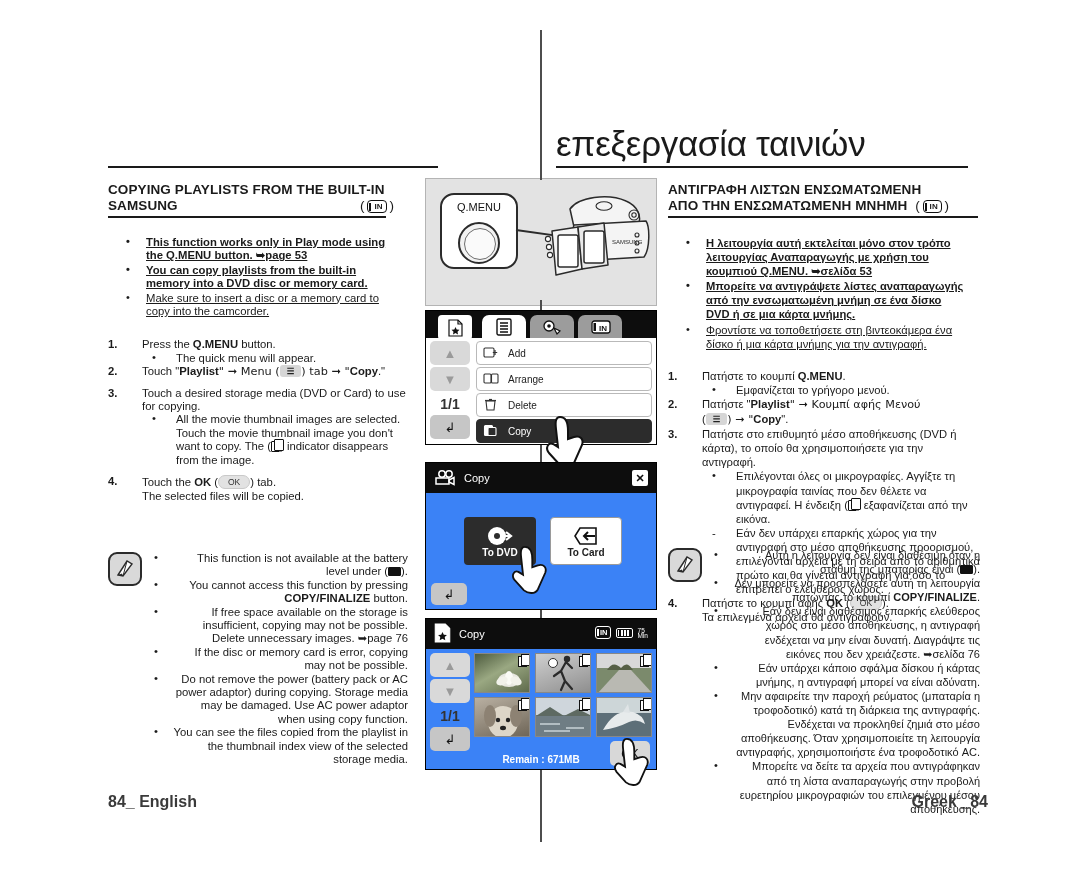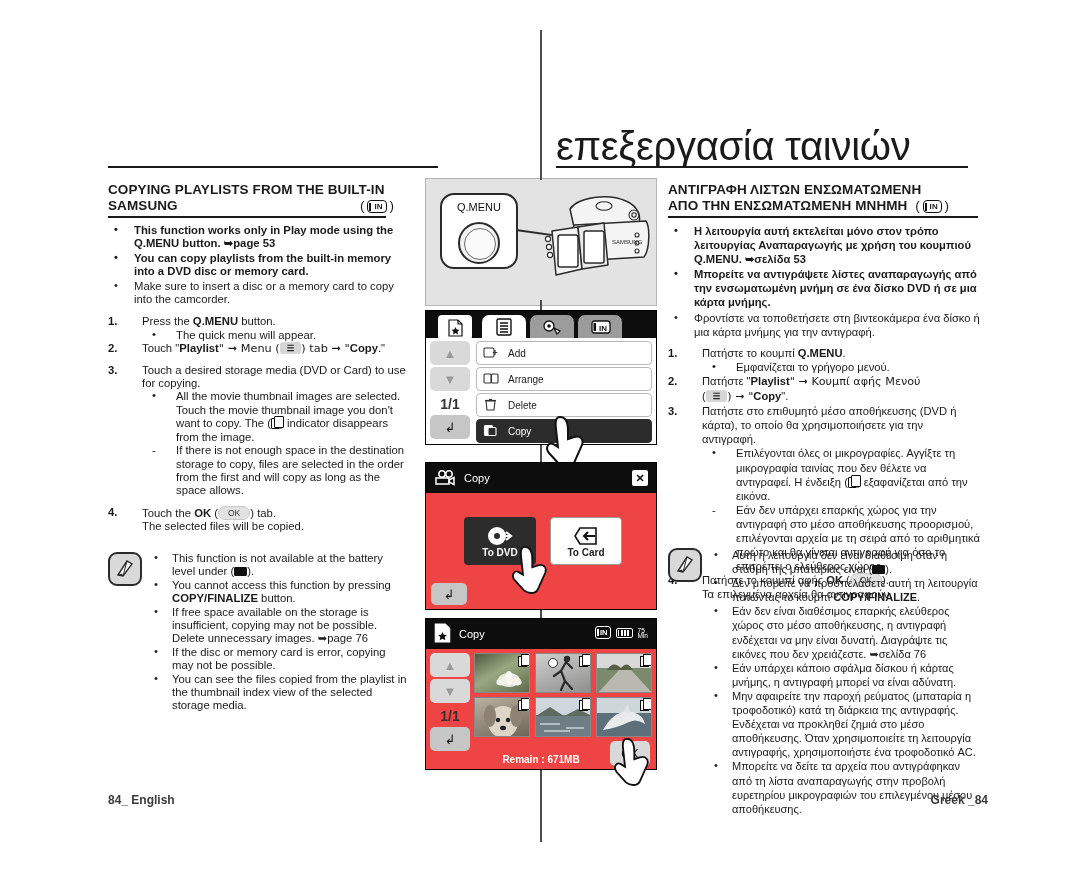--- a/index.html
+++ b/index.html
@@ -21,21 +21,21 @@
   }
 
   
   .title-en {
     position:absolute; left:108px; top:124px; width:370px;
     font-size:30px; font-weight:400; color:#1a1a1a;
     letter-spacing:-0.3px; white-space:nowrap;
   }
   .title-gr {
     position:absolute; left:556px; top:124px; width:400px;
-    font-size:40px; font-weight:400; color:#1a1a1a;
+    font-size:35px; font-weight:400; color:#1a1a1a;
     letter-spacing:-0.3px; white-space:nowrap;
   }
   .title-rule-en {
     position:absolute; left:108px; top:166px; width:330px; height:2px; background:#1a1a1a;
   }
   .title-rule-gr {
     position:absolute; left:556px; top:166px; width:412px; height:2px; background:#1a1a1a;
   }
 
   
@@ -64,21 +64,21 @@
 
   
   .col {
     position:absolute;
     font-size:11.3px; line-height:13.4px;
   }
   .col.en { left:108px; top:224px; width:300px; }
   .col.gr { left:668px; top:224px; width:312px; }
   .col.gr { font-size:11.2px; line-height:14.1px; }
 
-  ul.bul { list-style:none; margin:0; padding:0; }
+  ul.bul { list-style:none; margin:12px; padding:0;text-decoration:underline; }
   ul.bul > li {
     position:relative; padding-left:26px; margin-bottom:1px;
   }
   ul.bul > li::before {
     content:"\2022"; position:absolute; left:6px; top:-1px; font-size:11px;
   }
   ul.bul.bold > li { font-weight:bold; }
 
   ol.steps { list-style:none; margin:0; padding:0; }
   ol.steps > li {
@@ -126,29 +126,29 @@
 
   
   .note { position:absolute; }
   .note.en { left:108px; top:552px; width:300px; }
   .note.gr { left:668px; top:548px; width:312px; }
   .note-icon {
     position:absolute; left:0px; top:0px; width:34px; height:34px;
     border-radius:9px; background:#d9d9d9; border:2px solid #2b2b2b;
   }
   .note-icon svg { position:absolute; left:5px; top:5px; }
-  .note-body { padding-left:42px; font-size:11.3px; line-height:13.4px; }
+  .note-body { padding-left:42px; font-size:11.3px; line-height:13.4px;text-align:right; }
   .note.gr .note-body { font-size:11px; line-height:14.1px; }
   .note-body ul { list-style:none; margin:0; padding:0; }
   .note-body ul > li { position:relative; padding-left:22px; }
   .note-body ul > li::before { content:"\2022"; position:absolute; left:4px; top:-1px; }
 
   
   .foot {
-    position:absolute; font-size:12px; font-weight:bold; color:#3a3a3a;
+    position:absolute; font-size:16px; font-weight:bold; color:#3a3a3a;
   }
   .foot.en { left:108px; top:793px; }
   .foot.gr { right:92px; top:793px; }
 
   
   .fig-photo {
     position:absolute; left:425px; top:178px; width:232px; height:128px;
     background:#e3e3e3; border:1px solid #b4b4b4;
   }
   .qmenu-box {
@@ -226,21 +226,21 @@
   }
   .mi.sel { background:#2c2c2c; border-color:#2c2c2c; color:#fff; }
   .mi .mi-ico { width:18px; height:14px; margin-right:7px; flex:0 0 18px; }
 
   
   .lcd-title {
     position:absolute; left:0; top:0; right:0; height:30px; background:#0d0d0d;
     display:flex; align-items:center; color:#fff; font-size:11px;
   }
   .lcd-title .tl-txt { margin-left:8px; }
-  .dlg-body { position:absolute; left:0; top:30px; right:0; bottom:0; background:#ef4444; }
+  .dlg-body { position:absolute; left:0; top:30px; right:0; bottom:0; background:#3b82f6; }
   .opt {
     position:absolute; top:24px; width:72px; height:48px; border-radius:4px;
     display:flex; flex-direction:column; align-items:center; justify-content:center;
     font-size:10px; font-weight:bold;
   }
   .opt.dvd { left:38px; background:#2c2c2c; color:#fff; }
   .opt.card { left:124px; background:#fff; color:#222; border:1px solid #9a9a9a; }
   .closebtn {
     position:absolute; right:8px; top:7px; width:16px; height:16px;
     background:#fff; color:#111; border-radius:2px;
@@ -336,21 +336,20 @@
     </ol>
 
     <div class="spacer8"></div>
 
     <ol class="steps">
       <li>
         <span class="num">3.</span>
         <span>Touch a desired storage media (DVD or Card) to use for copying.</span>
         <ul class="sub">
           <li class="d"><span>All the movie thumbnail images are selected. Touch the movie thumbnail image you don't want to copy. The (</span><span class="chip-copyicon"></span><span>) indicator disappears from the image.</span></li>
-          <li class="dash">If there is not enough space in the destination storage to copy, files are selected in the order from the first and will copy as long as the space allows.</li>
         </ul>
       </li>
     </ol>
 
     <div class="spacer8"></div>
 
     <ol class="steps">
       <li>
         <span class="num">4.</span>
         <span>Touch the </span><b>OK</b><span> (</span><span class="chip-ok">OK</span><span>) tab.</span><br>
@@ -366,20 +365,21 @@
           <path d="M3 16 L7 14.5 L8 17 Z" fill="#2b2b2b"></path>
           <path d="M12 2 L8 17" stroke="#2b2b2b" stroke-width="1"></path>
         </svg>
     </div>
     <div class="note-body">
       <ul>
         <li><span>This function is not available at the battery level under (</span><span class="chip-batt"></span><span>).</span></li>
         <li><span>You cannot access this function by pressing </span><b>COPY/FINALIZE</b><span> button.</span></li>
         <li>If free space available on the storage is insufficient, copying may not be possible. Delete unnecessary images. ➥page 76</li>
         <li>If the disc or memory card is error, copying may not be possible.</li>
+        <li>Do not remove the power (battery pack or AC power adaptor) during copying. Storage media may be damaged. Use AC power adaptor when using copy function.</li>
         <li>You can see the files copied from the playlist in the thumbnail index view of the selected storage media.</li>
       </ul>
     </div>
   </div>
 
   <div class="foot en">84_ English</div>
 
   <div class="sec-head gr">
     <span>ΑΝΤΙΓΡΑΦΗ ΛΙΣΤΩΝ ΕΝΣΩΜΑΤΩΜΕΝΗ</span><br>
     <span>ΑΠΟ ΤΗΝ ΕΝΣΩΜΑΤΩΜΕΝΗ ΜΝΗΜΗ</span>

